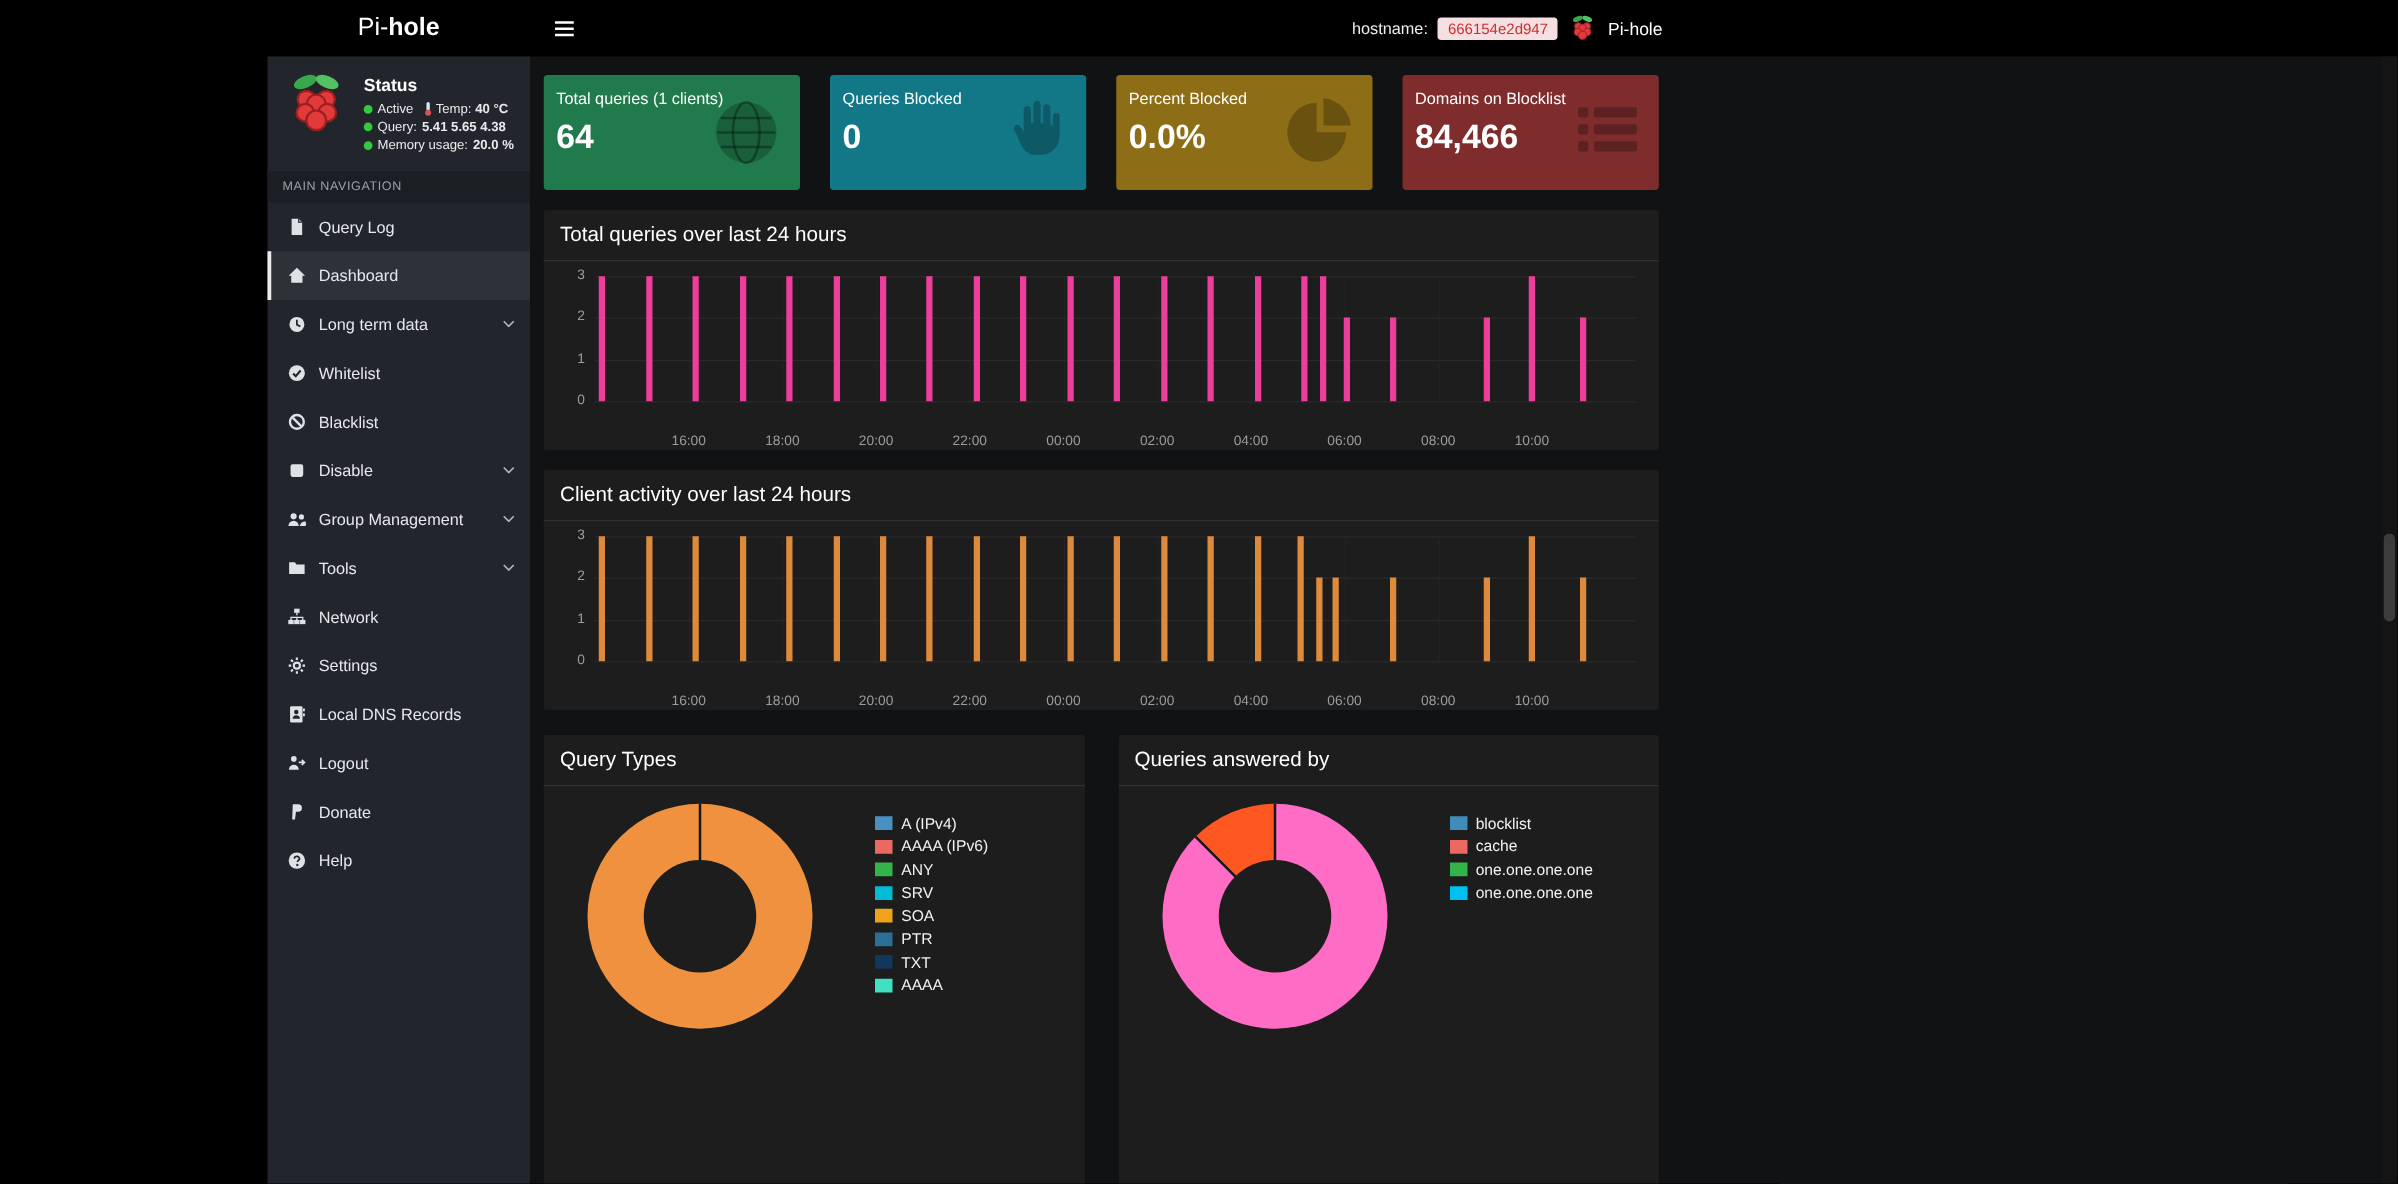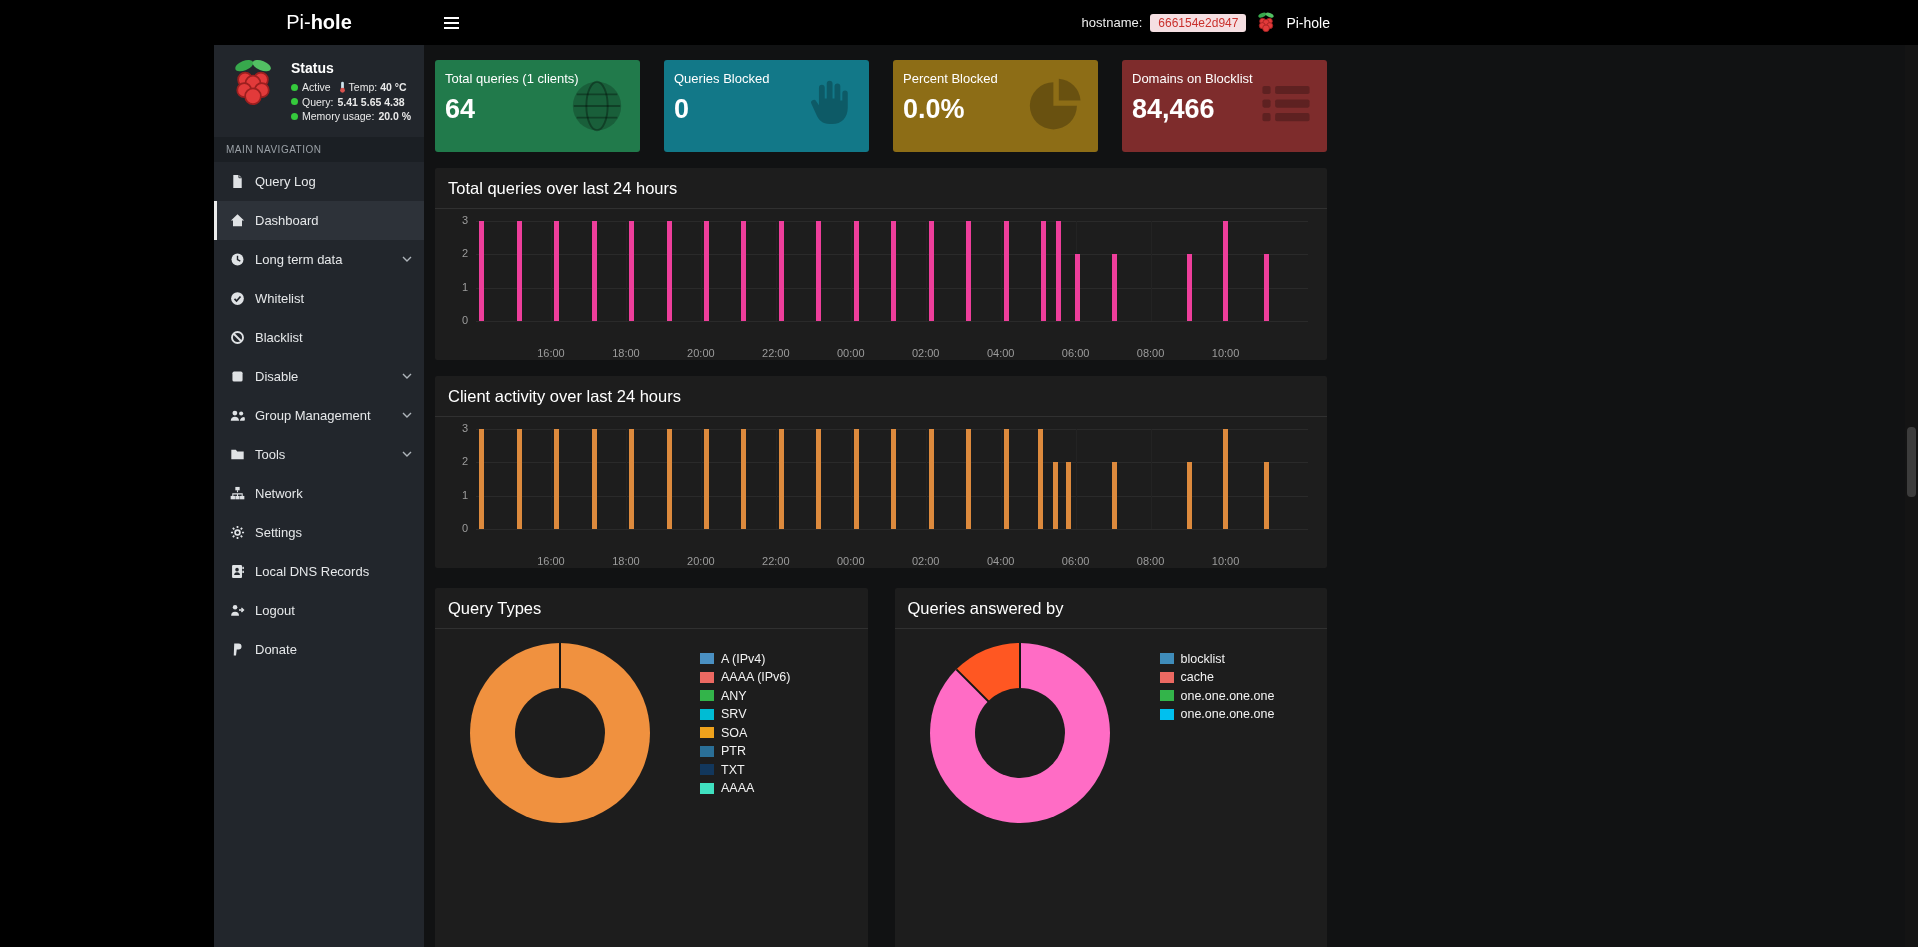--- a/index.html
+++ b/index.html
@@ -284,20 +284,30 @@
           </span>
           <span class="slabel">Logout</span>
         </div>
         <div class="side-item">
           <span class="sicon">
             <svg viewBox="0 0 16 16" width="15" height="15">
               <path d="M4.5 1.5h4.6a3.2 3.2 0 010 6.4H7.2L6.4 14.5H4z" fill="currentColor"></path>
             </svg>
           </span>
           <span class="slabel">Donate</span>
+        </div>
+        <div class="side-item">
+          <span class="sicon">
+            <svg viewBox="0 0 16 16" width="15" height="15">
+              <circle cx="8" cy="8" r="7" fill="currentColor"></circle>
+              <path d="M5.8 6.2a2.2 2.2 0 114.4.6c-.5.9-1.7 1.1-1.7 2.4" fill="none" stroke="#22262c" stroke-width="1.5"></path>
+              <circle cx="8.4" cy="11.7" r="1" fill="#22262c"></circle>
+            </svg>
+          </span>
+          <span class="slabel">Help</span>
         </div>
       </nav>
   </aside>
 
   <main class="content">
     <div class="inner">
       <div class="cards" id="cards-row">
           <div class="card" style="background: rgb(33, 122, 75);">
             <div class="card-title">Total queries (1 clients)</div>
             <div class="card-value">64</div>

